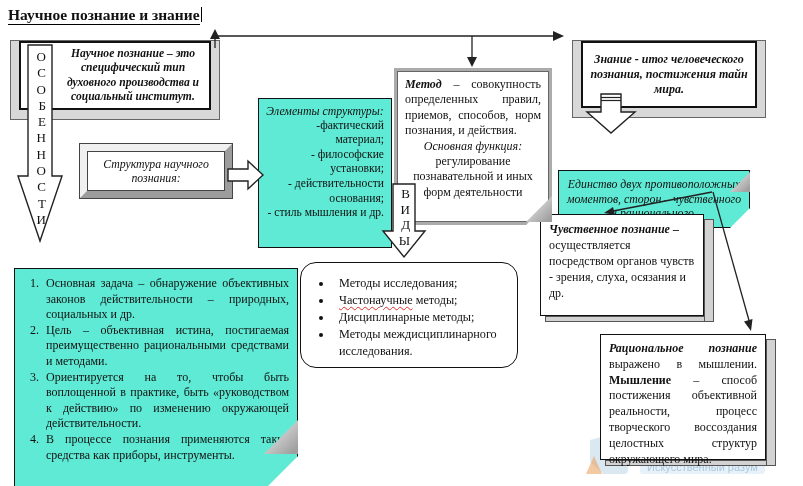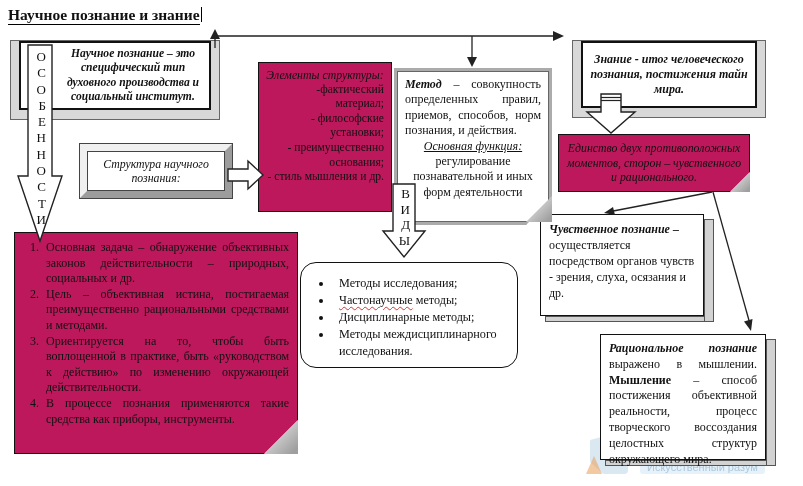--- a/index.html
+++ b/index.html
@@ -12,32 +12,32 @@
   #title .caret{display:inline-block;width:1.5px;height:15px;background:#000;vertical-align:-2px;margin-left:1px;}
   
   .stage{background:#d8d8d8;border:1px solid #666;}
   .stage .face{position:absolute;left:8px;right:8px;top:0;bottom:9px;background:#fff;border:2px solid #111;
                display:flex;align-items:center;justify-content:center;}
   
   .cube .face{position:absolute;left:0;top:0;right:10px;bottom:6px;background:#fff;border:1.6px solid #111;}
   .cube .side{position:absolute;top:5px;right:0;bottom:0;width:10px;background:#d2d2d2;border:1px solid #555;box-sizing:border-box;}
   .cube .bot{position:absolute;left:5px;right:9px;bottom:0;height:6px;background:#d2d2d2;border:1px solid #555;box-sizing:border-box;}
   
-  .plain{background:#be185d;border:1.5px solid #111;box-sizing:border-box;}
+  .plain{background:#5eead4;border:1.5px solid #111;box-sizing:border-box;margin-top:36px;}
   .ridge{background:#fff;border:7px solid;border-color:#f0f0f0 #9c9c9c #9c9c9c #f0f0f0;outline:1px solid #444;
          box-shadow:inset 0 0 0 1px #444;box-sizing:border-box;display:flex;align-items:center;justify-content:center;}
   .graybord{background:#fff;border:3px solid #ababab;box-shadow:0 0 0 1px #666, inset 0 0 0 1px #666;box-sizing:border-box;}
   .cut26{clip-path:polygon(0 0,100% 0,100% calc(100% - 26px),calc(100% - 26px) 100%,0 100%);}
   .cut34{clip-path:polygon(0 0,100% 0,100% calc(100% - 34px),calc(100% - 34px) 100%,0 100%);}
   .cut20{clip-path:polygon(0 0,100% 0,100% calc(100% - 20px),calc(100% - 20px) 100%,0 100%);}
   .flap{clip-path:polygon(100% 0,0 100%,100% 100%);background:linear-gradient(135deg,#ececec 10%,#9f9f9f 90%);}
   .rounded{background:#fff;border:1.6px solid #111;border-radius:16px;box-sizing:border-box;}
   
   .it{font-style:italic;} .bd{font-weight:bold;} .ctr{text-align:center;} .just{text-align:justify;}
-  .u{text-decoration:underline;}
+  .u{}
   .sp{text-decoration:underline wavy #e03030 1px;text-underline-offset:2px;}
   .vtext{word-break:break-all;width:13px;line-height:16.3px;font-size:13px;text-align:right;}
   ol.feat{margin:0;padding:7px 8px 0 27px;font-size:12px;line-height:15.6px;}
   ol.feat li{text-align:justify;padding-left:4px;}
   ul.meth{margin:0;padding:12px 6px 0 32px;font-size:12.2px;line-height:17px;}
   ul.meth li{padding-left:6px;}
   .elist{font-size:11.6px;line-height:14.6px;text-align:right;}
   svg{display:block;}
   
   #wm{left:584px;top:430px;width:215px;height:52px;opacity:.85;pointer-events:none;}
@@ -89,21 +89,21 @@
   <svg class="abs" style="left:227px;top:158px;z-index:6" width="38" height="34">
     <polygon points="1,11 21,11 21,3 36,17 21,31 21,23 1,23" fill="#fff" stroke="#222" stroke-width="1.4"></polygon>
   </svg>
 
   <div class="abs plain" style="left:258px;top:62px;width:134px;height:150px;z-index:2;padding:5px 7px;">
     <div class="it ctr" style="font-size:11.8px;line-height:14.6px;">Элементы структуры:</div>
     <div class="elist">
 
     <div>-фактический материал;</div>
         <div>- философские установки;</div>
-        <div>- преимущественно основания;</div>
+        <div>- действительности основания;</div>
         <div>- стиль мышления и др.</div>
       </div>
   </div>
 
   <div class="abs graybord cut26" style="left:394px;top:68px;width:158px;height:157px;z-index:2;padding:6px 8px;">
     <div class="just" style="font-size:12px;line-height:15.4px;">
       <span class="bd it">Метод</span><span> – совокупность определенных правил, приемов, способов, норм познания, и действия.</span>
     </div>
     <div class="ctr it u" style="font-size:12px;line-height:15.4px;">Основная функция:</div>
     <div class="ctr" style="font-size:12px;line-height:15.4px;">регулирование познавательной и иных форм деятельности</div>

